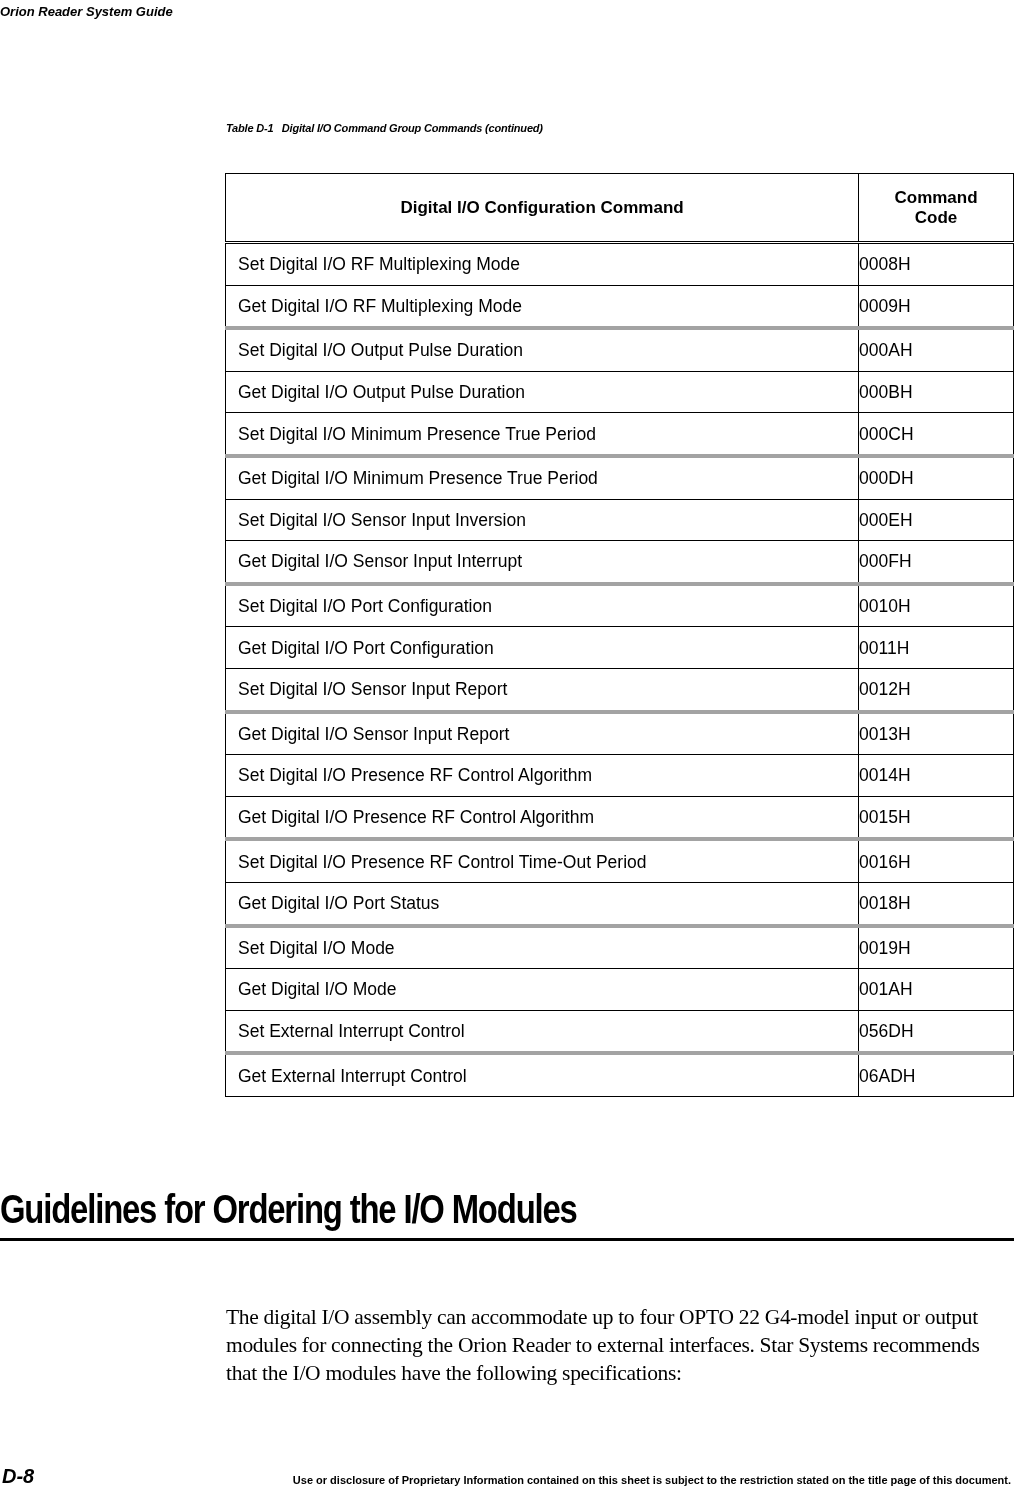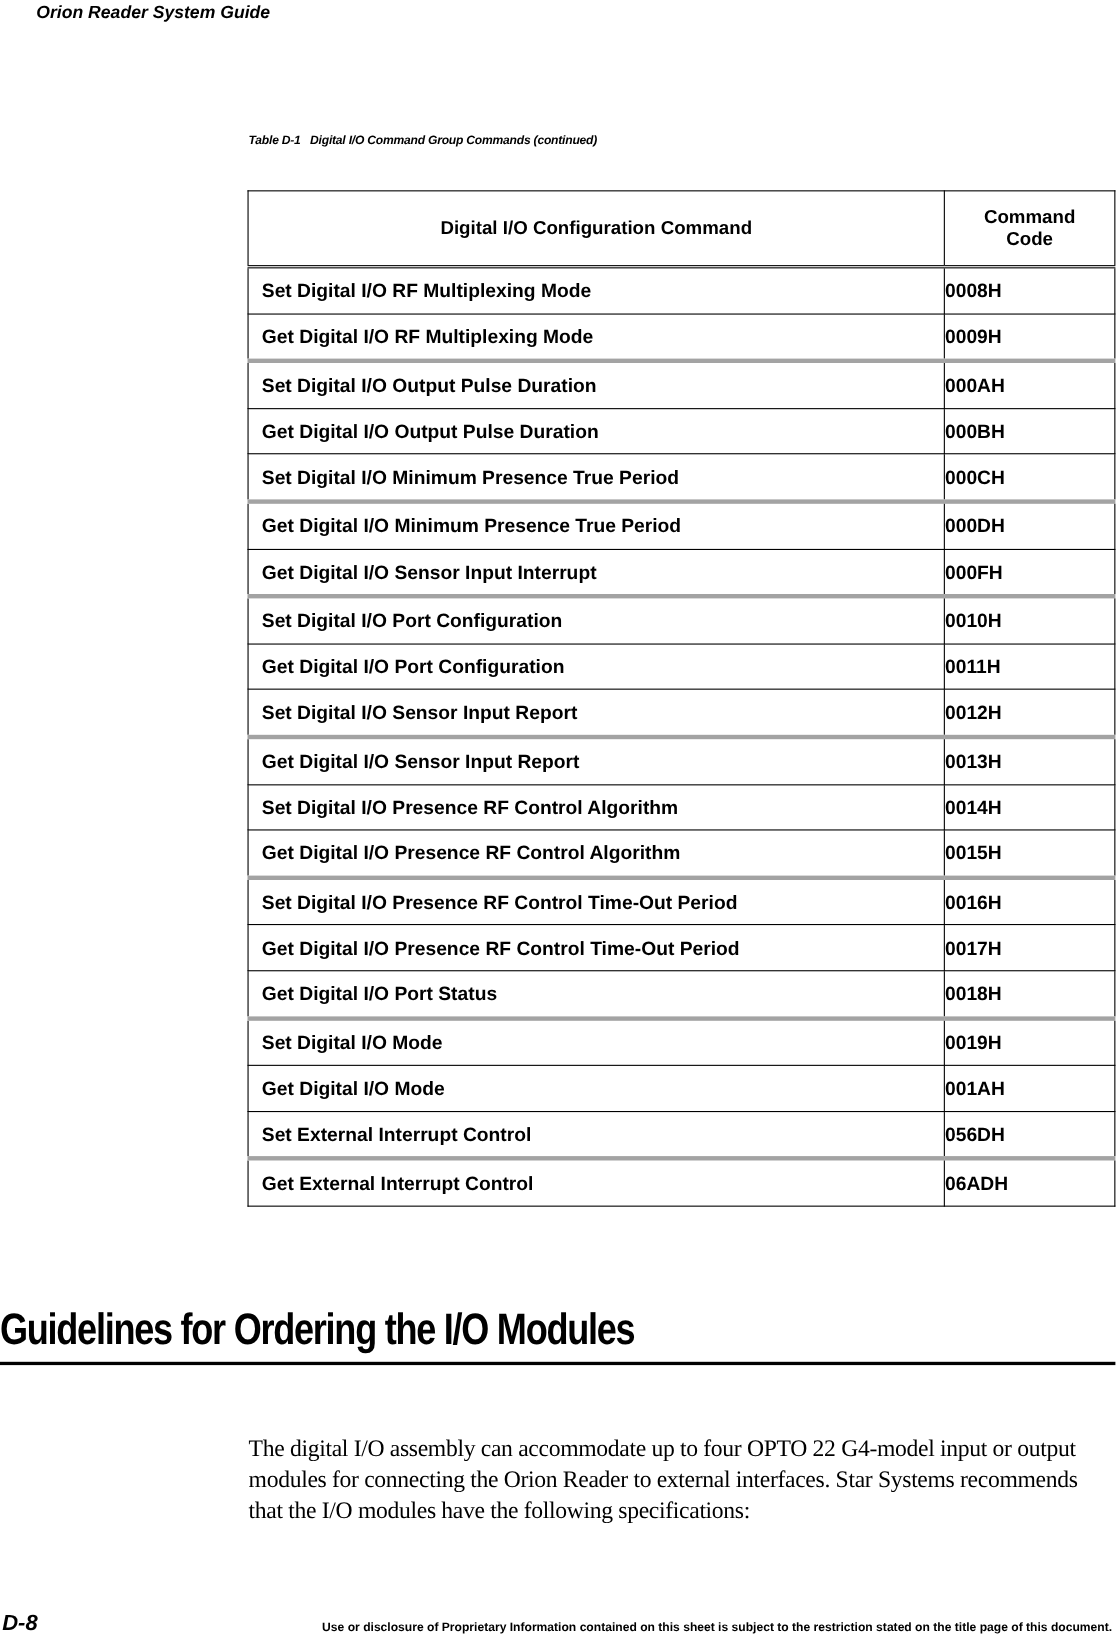--- a/index.html
+++ b/index.html
@@ -1,24 +1,24 @@
 <!DOCTYPE html>
 <html><head>
 <meta charset="utf-8">
 <style>
   html, body { margin: 0; padding: 0; background: #ffffff; }
   body { width: 1015px; height: 1492px; position: relative; overflow: hidden; color: #000; font-family: "Liberation Sans", sans-serif; }
-  .running-header { position: absolute; left: 0; top: 0; font-size: 16px; font-weight: bold; font-style: italic; line-height: 24px; padding-left: 33px; }
+  .running-header { position: absolute; left: 0; top: 0; font-size: 13px; font-weight: bold; font-style: italic; line-height: 24px; }
   .table-caption { position: absolute; left: 226px; top: 122px; font-size: 11px; font-weight: bold; font-style: italic; letter-spacing: -0.2px; }
   .cmd-table { position: absolute; left: 225px; top: 173px; width: 789px; border-collapse: collapse; border-radius: 24px; }
   .cmd-table th, .cmd-table td { border-left: 1px solid #000; border-right: 1px solid #000; padding: 0; }
   .cmd-table thead th { height: 67px; border-top: 1px solid #000; font-size: 17px; font-weight: bold; text-align: center; line-height: 20px; border-bottom: 3px double #000; }
   .cmd-table thead th.col-cmd { width: 633px; }
   .cmd-table thead th.col-code { width: 154px; }
-  .cmd-table td { height: 40.6px; font-size: 17.5px; line-height: 20px; border-bottom: 1px solid #000; font-weight: bold; }
+  .cmd-table td { height: 40.6px; font-size: 17.5px; line-height: 20px; border-bottom: 1px solid #000; }
   .cmd-table td.cell-name { padding-left: 12px; text-align: left; }
   .cmd-table td.cell-code { }
   .cmd-table tr.thick td { border-bottom: 4px solid #a3a3a3; }
   .section-title { position: absolute; left: 0; top: 1183px; font-family: "Liberation Sans", sans-serif; font-weight: bold; font-size: 40px; line-height: 52px; letter-spacing: -1.4px; transform: scaleX(0.82); transform-origin: left top; white-space: nowrap; }
   .section-rule { position: absolute; left: 0; top: 1238px; width: 1014px; height: 3px; background: #000; }
   .body-para { position: absolute; left: 226px; top: 1281px; width: 780px; font-family: "Liberation Serif", serif; font-size: 21.5px; line-height: 28px; letter-spacing: -0.3px; }
   .page-number { position: absolute; left: 2px; top: 1465px; font-size: 20px; font-weight: bold; font-style: italic; }
   .footer-notice { position: absolute; right: 4px; top: 1474px; font-size: 11px; font-weight: bold; white-space: nowrap; }
 </style>
 </head>
@@ -53,20 +53,24 @@
         <td class="cell-code">000BH</td>
       </tr>
     <tr class="thick">
         <td class="cell-name">Set Digital I/O Minimum Presence True Period</td>
         <td class="cell-code">000CH</td>
       </tr>
     <tr>
         <td class="cell-name">Get Digital I/O Minimum Presence True Period</td>
         <td class="cell-code">000DH</td>
       </tr>
+    <tr>
+        <td class="cell-name">Set Digital I/O Sensor Input Inversion</td>
+        <td class="cell-code">000EH</td>
+      </tr>
     <tr class="thick">
         <td class="cell-name">Get Digital I/O Sensor Input Interrupt</td>
         <td class="cell-code">000FH</td>
       </tr>
     <tr>
         <td class="cell-name">Set Digital I/O Port Configuration</td>
         <td class="cell-code">0010H</td>
       </tr>
     <tr>
         <td class="cell-name">Get Digital I/O Port Configuration</td>
@@ -84,24 +88,20 @@
         <td class="cell-name">Set Digital I/O Presence RF Control Algorithm</td>
         <td class="cell-code">0014H</td>
       </tr>
     <tr class="thick">
         <td class="cell-name">Get Digital I/O Presence RF Control Algorithm</td>
         <td class="cell-code">0015H</td>
       </tr>
     <tr>
         <td class="cell-name">Set Digital I/O Presence RF Control Time-Out Period</td>
         <td class="cell-code">0016H</td>
-      </tr>
-    <tr>
-        <td class="cell-name">Get Digital I/O Presence RF Control Time-Out Period</td>
-        <td class="cell-code">0017H</td>
       </tr>
     <tr class="thick">
         <td class="cell-name">Get Digital I/O Port Status</td>
         <td class="cell-code">0018H</td>
       </tr>
     <tr>
         <td class="cell-name">Set Digital I/O Mode</td>
         <td class="cell-code">0019H</td>
       </tr>
     <tr>

